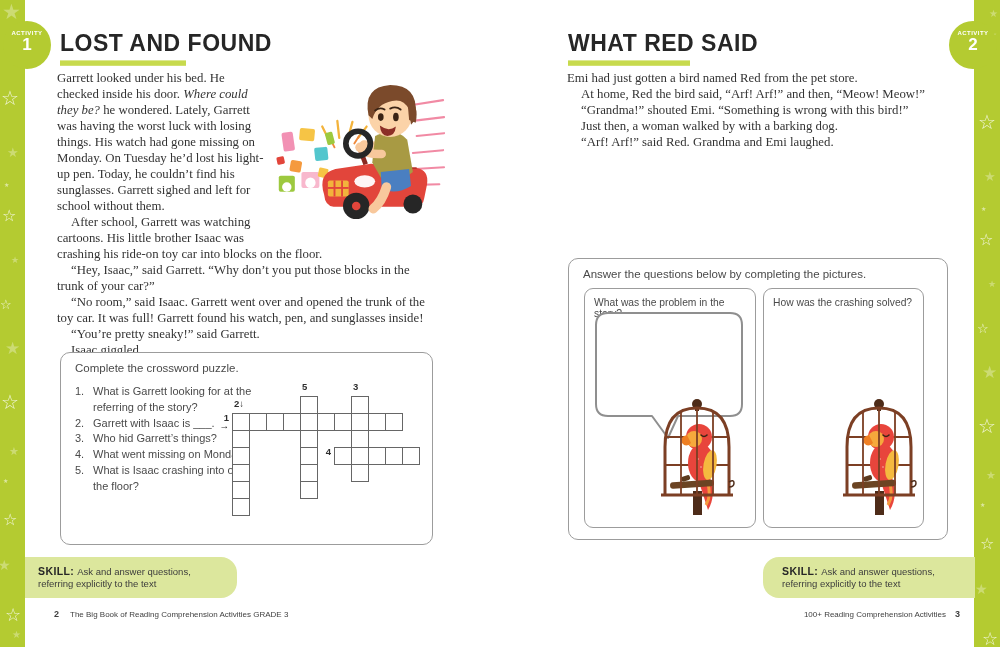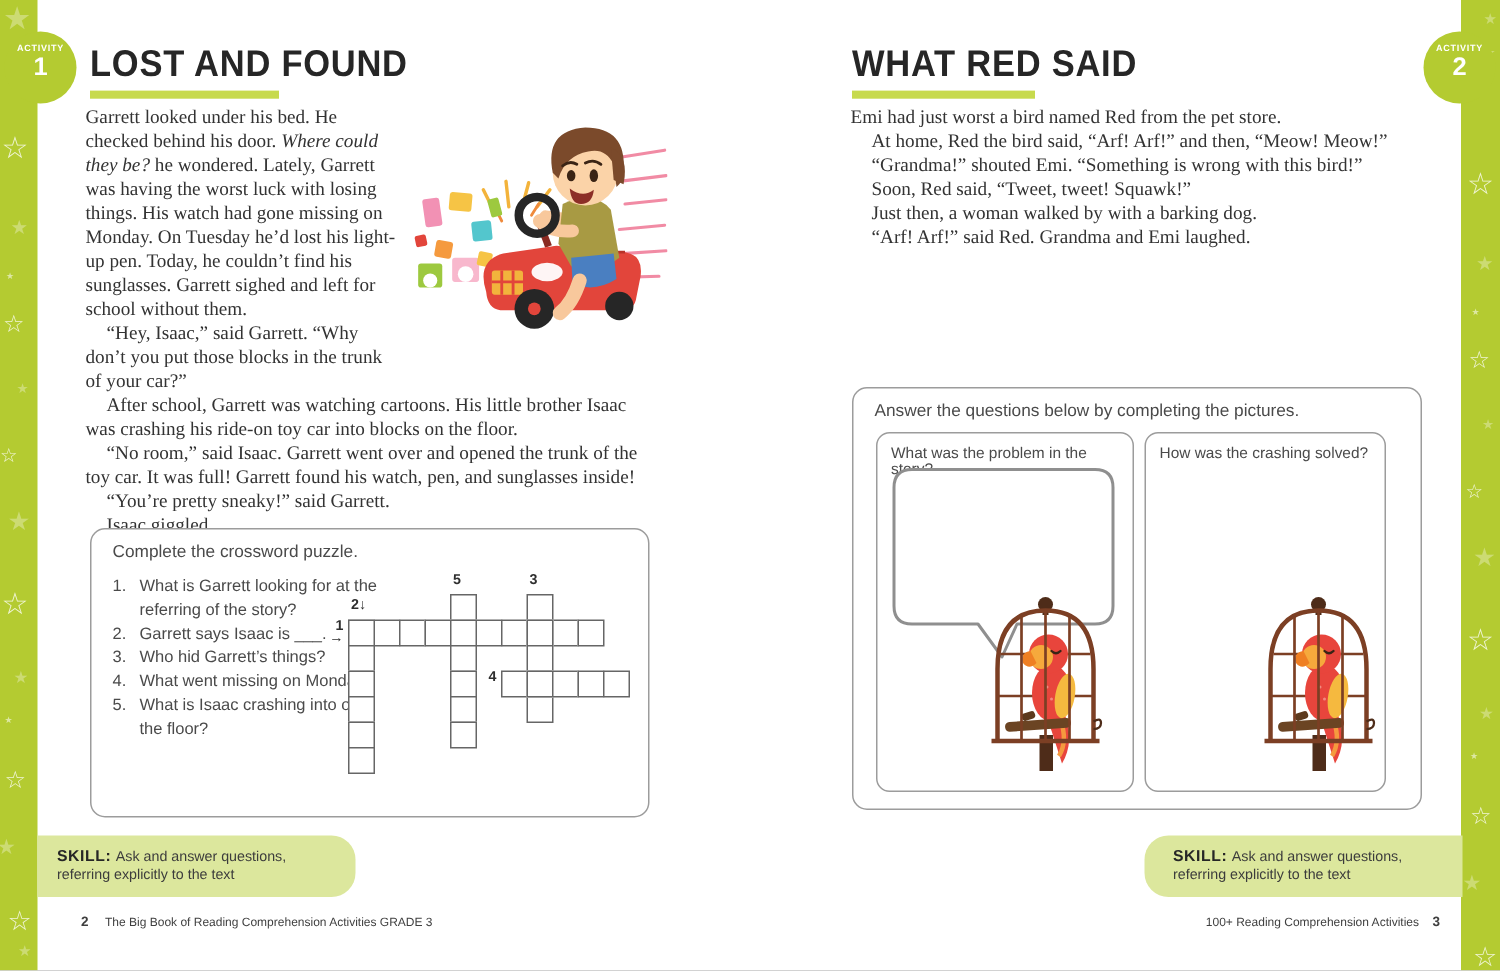--- a/index.html
+++ b/index.html
@@ -184,38 +184,38 @@
       <circle cx="90" cy="78" r="5" fill="#f8c89c"></circle>
       <circle cx="88" cy="74" r="13" fill="none" stroke="#262626" stroke-width="6"></circle>
       <circle cx="122" cy="44" r="23" fill="#fbd3a8"></circle>
       <path d="M99 44 Q93 14 122 12 Q151 12 149 42 Q149 50 144 54 L142 38 Q136 26 124 29 Q108 32 103 48 Z" fill="#7b4a2b"></path>
       <path d="M140 26 Q153 32 149 52 L142 49 Z" fill="#7b4a2b"></path>
       <ellipse cx="112" cy="46" rx="3" ry="4" fill="#3a2415"></ellipse>
       <ellipse cx="128" cy="46" rx="3" ry="4.5" fill="#3a2415"></ellipse>
       <path d="M106 39 q5 -4 10 -1 M122 37 q6 -3 11 1" stroke="#3a2415" stroke-width="2" fill="none" stroke-linecap="round"></path>
       <path d="M111 55 q9 7 17 1 q-1 10 -9 10 q-7 0 -8 -11 Z" fill="#8c2f27"></path>
     </svg>
-    <p class="noindent"><span>Garrett looked under his bed. He checked behind his door. </span><i>Where could they be?</i><span> he wondered. Lately, Garrett was having the worst luck with losing things. His watch had gone missing on Monday. On Tuesday he’d lost his light-up pen. Today, he couldn’t find his sunglasses. Garrett sighed and left for school without them.</span></p>
+    <p class="noindent"><span>Garrett looked under his bed. He checked inside his door. </span><i>Where could they be?</i><span> he wondered. Lately, Garrett was having the worst luck with losing things. His watch had gone missing on Monday. On Tuesday he’d lost his light-up pen. Today, he couldn’t find his sunglasses. Garrett sighed and left for school without them.</span></p>
+    <p>After school, Garrett was watching cartoons. His little brother Isaac was crashing his ride-on toy car into blocks on the floor.</p>
     <p>“Hey, Isaac,” said Garrett. “Why don’t you put those blocks in the trunk of your car?”</p>
-    <p>After school, Garrett was watching cartoons. His little brother Isaac was crashing his ride-on toy car into blocks on the floor.</p>
     <p>“No room,” said Isaac. Garrett went over and opened the trunk of the toy car. It was full! Garrett found his watch, pen, and sunglasses inside!</p>
     <p>“You’re pretty sneaky!” said Garrett.</p>
     <p>Isaac giggled.</p>
   </div>
 
   <div class="puzzle-box">
     <div class="box-instruction">Complete the crossword puzzle.</div>
     <div class="clues">
       <div class="clue">
           <span class="clue-num">1.</span>
           <span class="clue-text">What is Garrett looking for at the referring of the story?</span>
         </div>
       <div class="clue">
           <span class="clue-num">2.</span>
-          <span class="clue-text">Garrett says Isaac is ___.</span>
+          <span class="clue-text">Garrett with Isaac is ___.</span>
         </div>
       <div class="clue">
           <span class="clue-num">3.</span>
           <span class="clue-text">Who hid Garrett’s things?</span>
         </div>
       <div class="clue">
           <span class="clue-num">4.</span>
           <span class="clue-text">What went missing on Monday?</span>
         </div>
       <div class="clue">
@@ -272,24 +272,23 @@
   <div class="footer footer-left">
     <span class="pgnum">2</span><span>The Big Book of Reading Comprehension Activities GRADE 3</span>
   </div>
 
   <h1 class="title t-right">
     <span>WHAT RED SAID</span>
     <span class="underline"></span>
   </h1>
 
   <div class="story story-right">
-    <p class="noindent">Emi had just worst a bird named Red from the pet store.</p>
+    <p class="noindent">Emi had just gotten a bird named Red from the pet store.</p>
     <p>At home, Red the bird said, “Arf! Arf!” and then, “Meow! Meow!”</p>
     <p>“Grandma!” shouted Emi. “Something is wrong with this bird!”</p>
-    <p>Soon, Red said, “Tweet, tweet! Squawk!”</p>
     <p>Just then, a woman walked by with a barking dog.</p>
     <p>“Arf! Arf!” said Red. Grandma and Emi laughed.</p>
   </div>
 
   <div class="activity-box">
     <div class="box-instruction">Answer the questions below by completing the pictures.</div>
 
     <div class="panel panel-1">
       <div class="panel-q">What was the problem in the story?</div>
       <svg class="bubble" width="150" height="130" viewBox="0 0 150 130">

